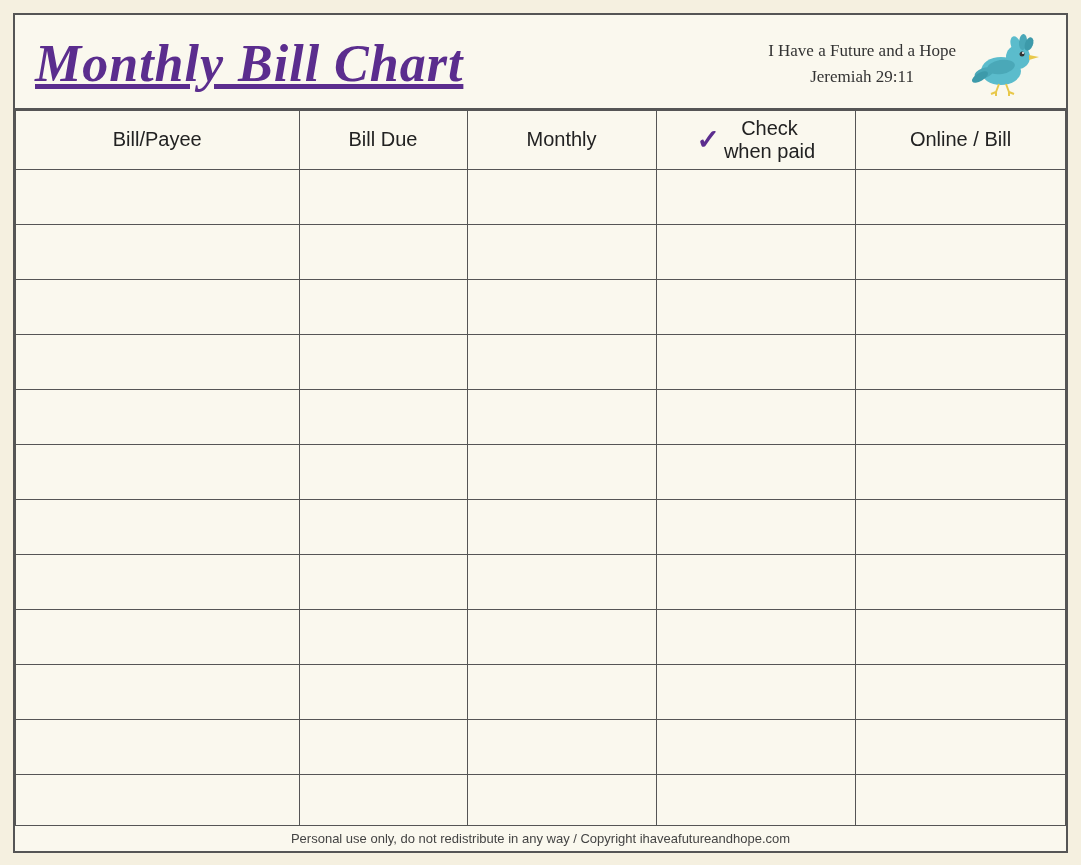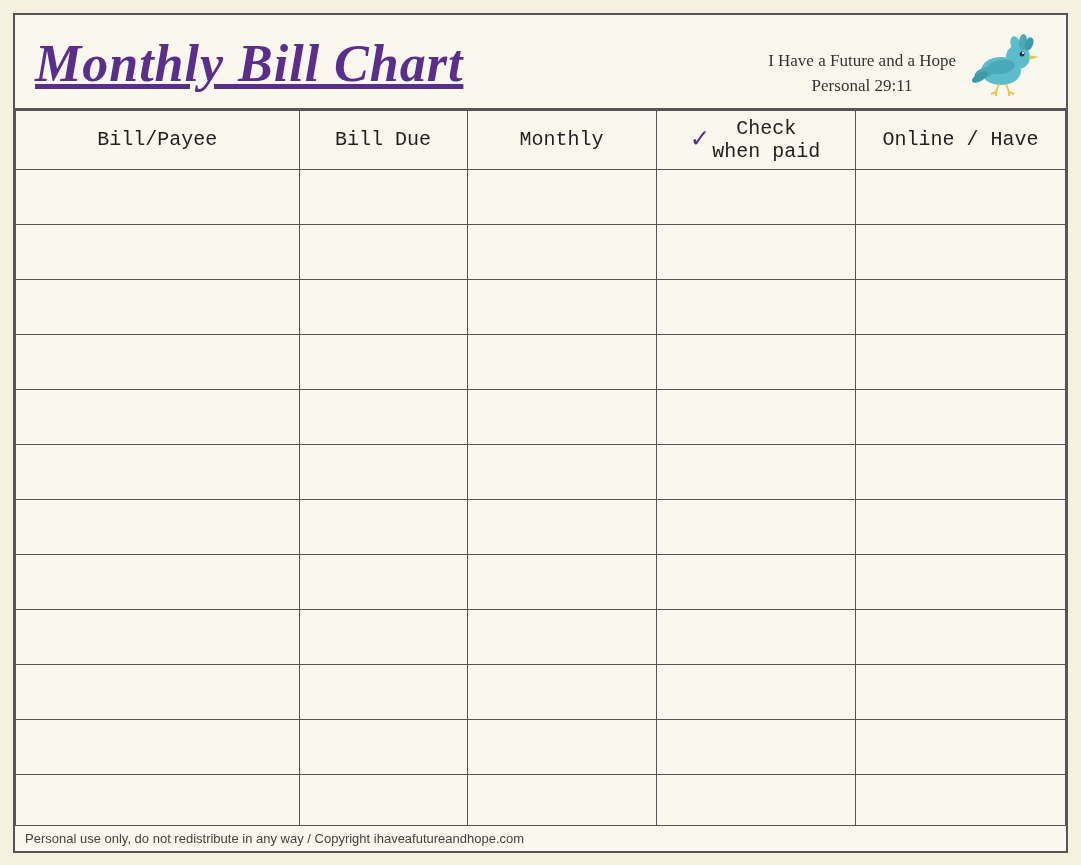--- a/index.html
+++ b/index.html
@@ -40,21 +40,21 @@
       color: #5b2d8e;
       font-style: italic;
       font-weight: bold;
       text-decoration: underline;
       text-decoration-color: #5b2d8e;
       letter-spacing: 1px;
     }
 
     .header-right {
       display: flex;
-      align-items: flex-end;
+      align-items: center;
       gap: 10px;
     }
 
     .header-text {
       text-align: center;
       font-family: Georgia, serif;
       font-size: 17px;
       color: #333;
       line-height: 1.5;
     }
@@ -77,21 +77,21 @@
       width: 100%;
       height: 100%;
       border-collapse: collapse;
       table-layout: fixed;
     }
 
     th {
       background: #faf8ee;
       text-align: center;
       font-size: 20px;
-      font-family: Liberation Mono, monospace;
+      font-family: Liberation Sans, sans-serif;
       font-weight: normal;
       color: #222;
       border: 1.5px solid #555;
       padding: 6px 11px;
       vertical-align: middle;
     }
 
     td {
       border: 1.5px solid #555;
       background: #faf8ee;
@@ -116,38 +116,38 @@
       font-size: 28px;
       font-weight: bold;
       line-height: 1;
       margin-right: 2px;
     }
 
     
     .footer {
       border-top: 1.5px solid #555;
       padding: 5px 10px;
-      text-align: left;
+      text-align: center;
       font-size: 13px;
       color: #444;
       background: #faf8ee;
     }
   </style>
 </head>
 <body>
 
 <div class="page">
 
   <div class="header">
     <div class="title">Monthly Bill Chart</div>
 
     <div class="header-right">
       <div class="header-text">
         <div>I Have a Future and a Hope</div>
-        <div>Personal 29:11</div>
+        <div>Jeremiah 29:11</div>
       </div>
 
       <div class="bird-container">
         <svg width="80" height="70" viewBox="0 0 80 70" xmlns="http://www.w3.org/2000/svg">
 
           <ellipse cx="35" cy="42" rx="20" ry="14" fill="#5bbccc"></ellipse>
 
           <circle cx="52" cy="28" r="12" fill="#5bbccc"></circle>
 
           <polygon points="63,26 73,28 63,31" fill="#e8c84a"></polygon>
@@ -195,21 +195,21 @@
           <th>
             <span>Monthly</span>
           </th>
           <th>
             <div class="check-header-content">
               <span class="checkmark">✓</span>
               <span>Check<br>when paid</span>
             </div>
           </th>
           <th>
-            <span>Online / Have</span>
+            <span>Online / Bill</span>
           </th>
         </tr>
       </thead>
       <tbody id="table-body">
       <tr>
             <td></td>
             <td></td>
             <td></td>
             <td></td>
             <td></td>

